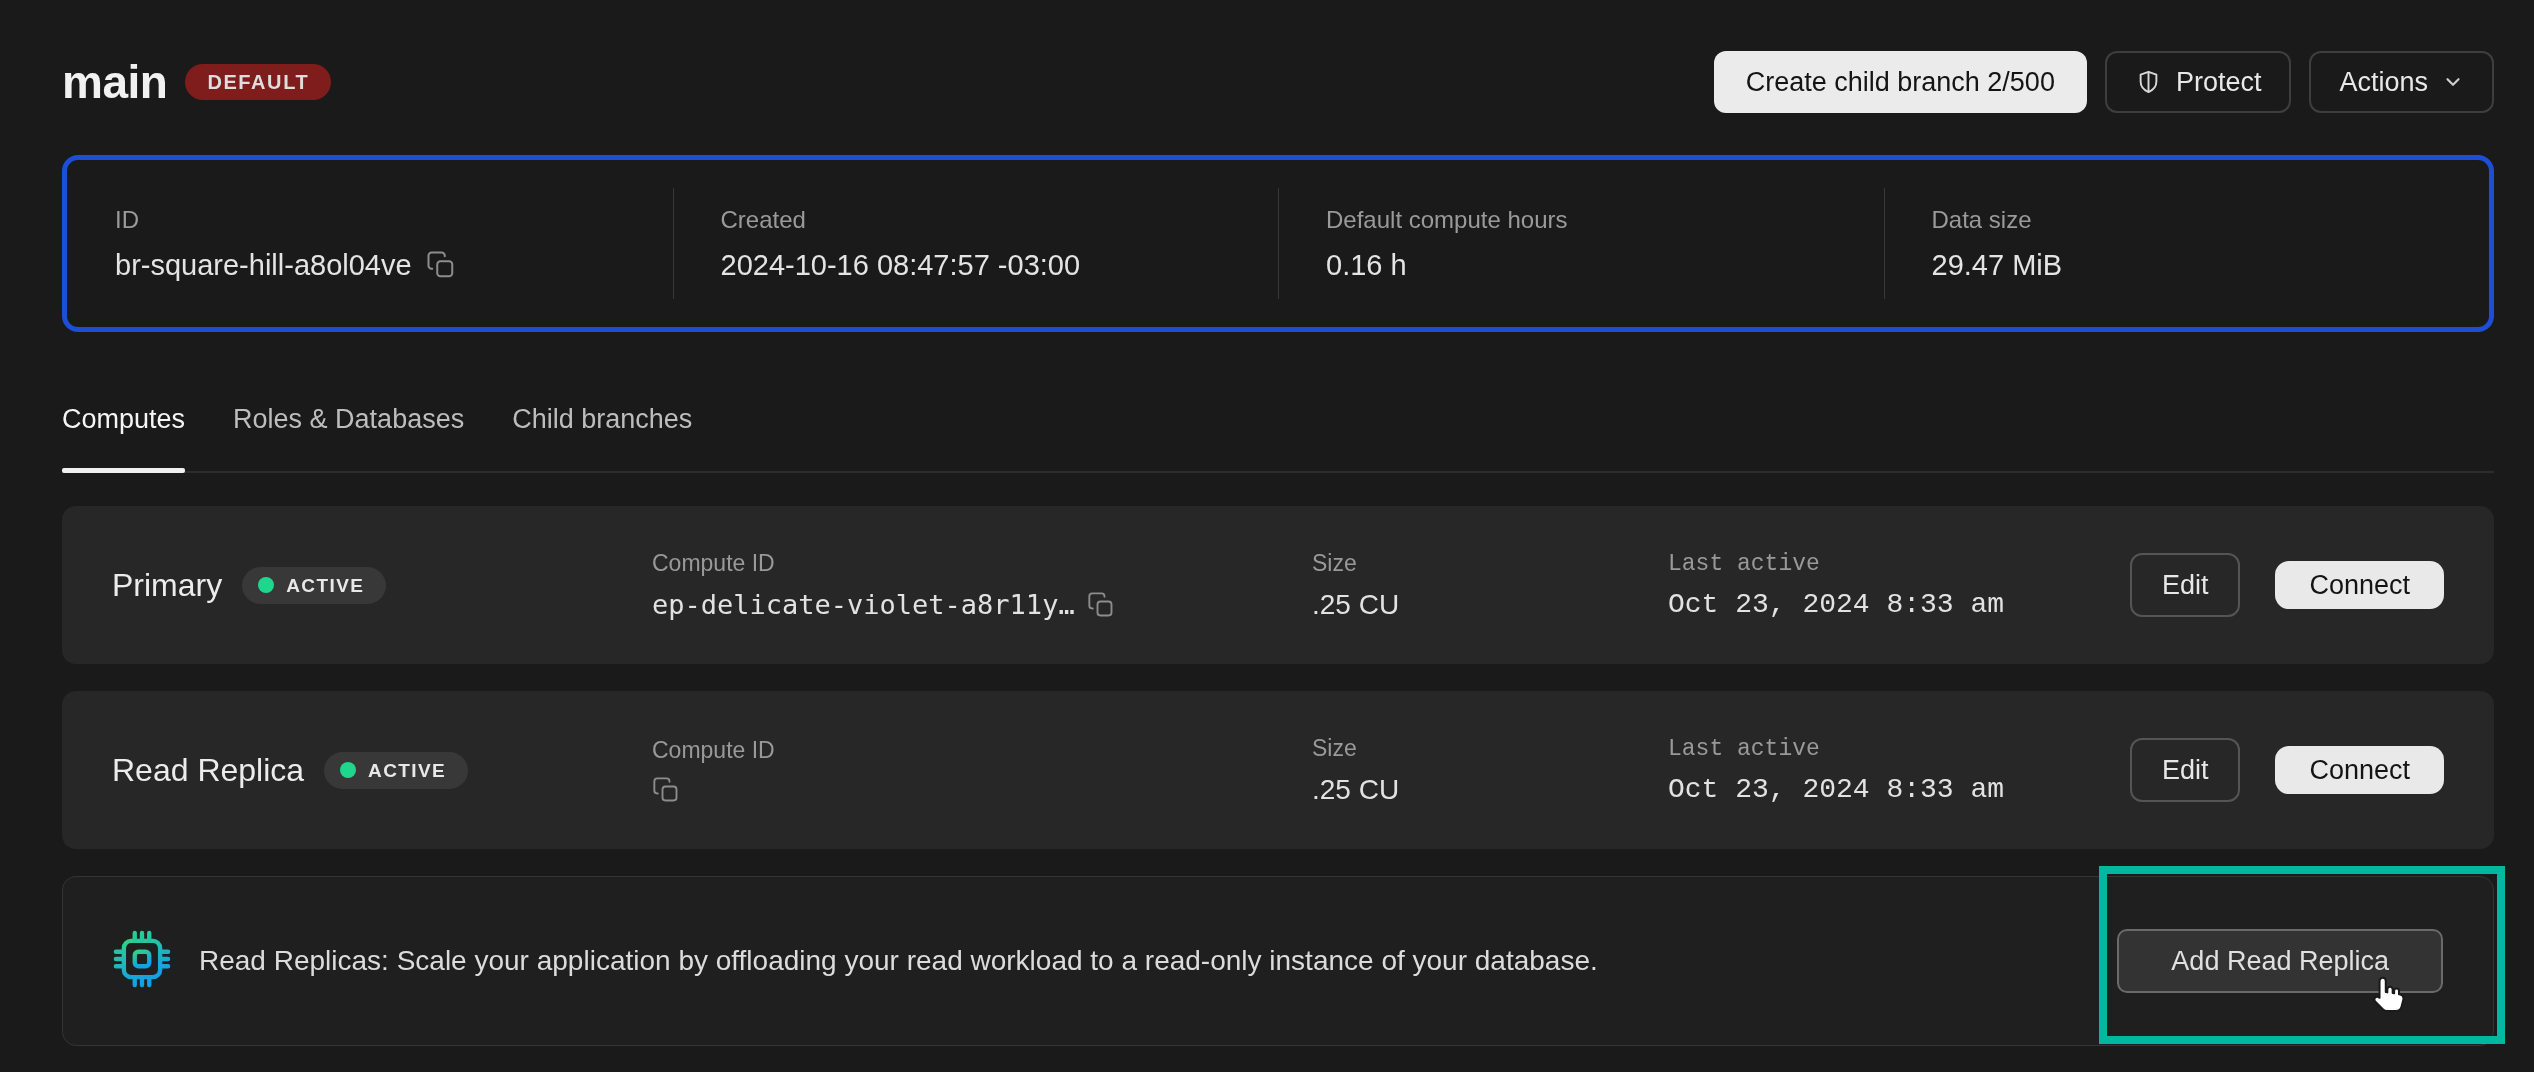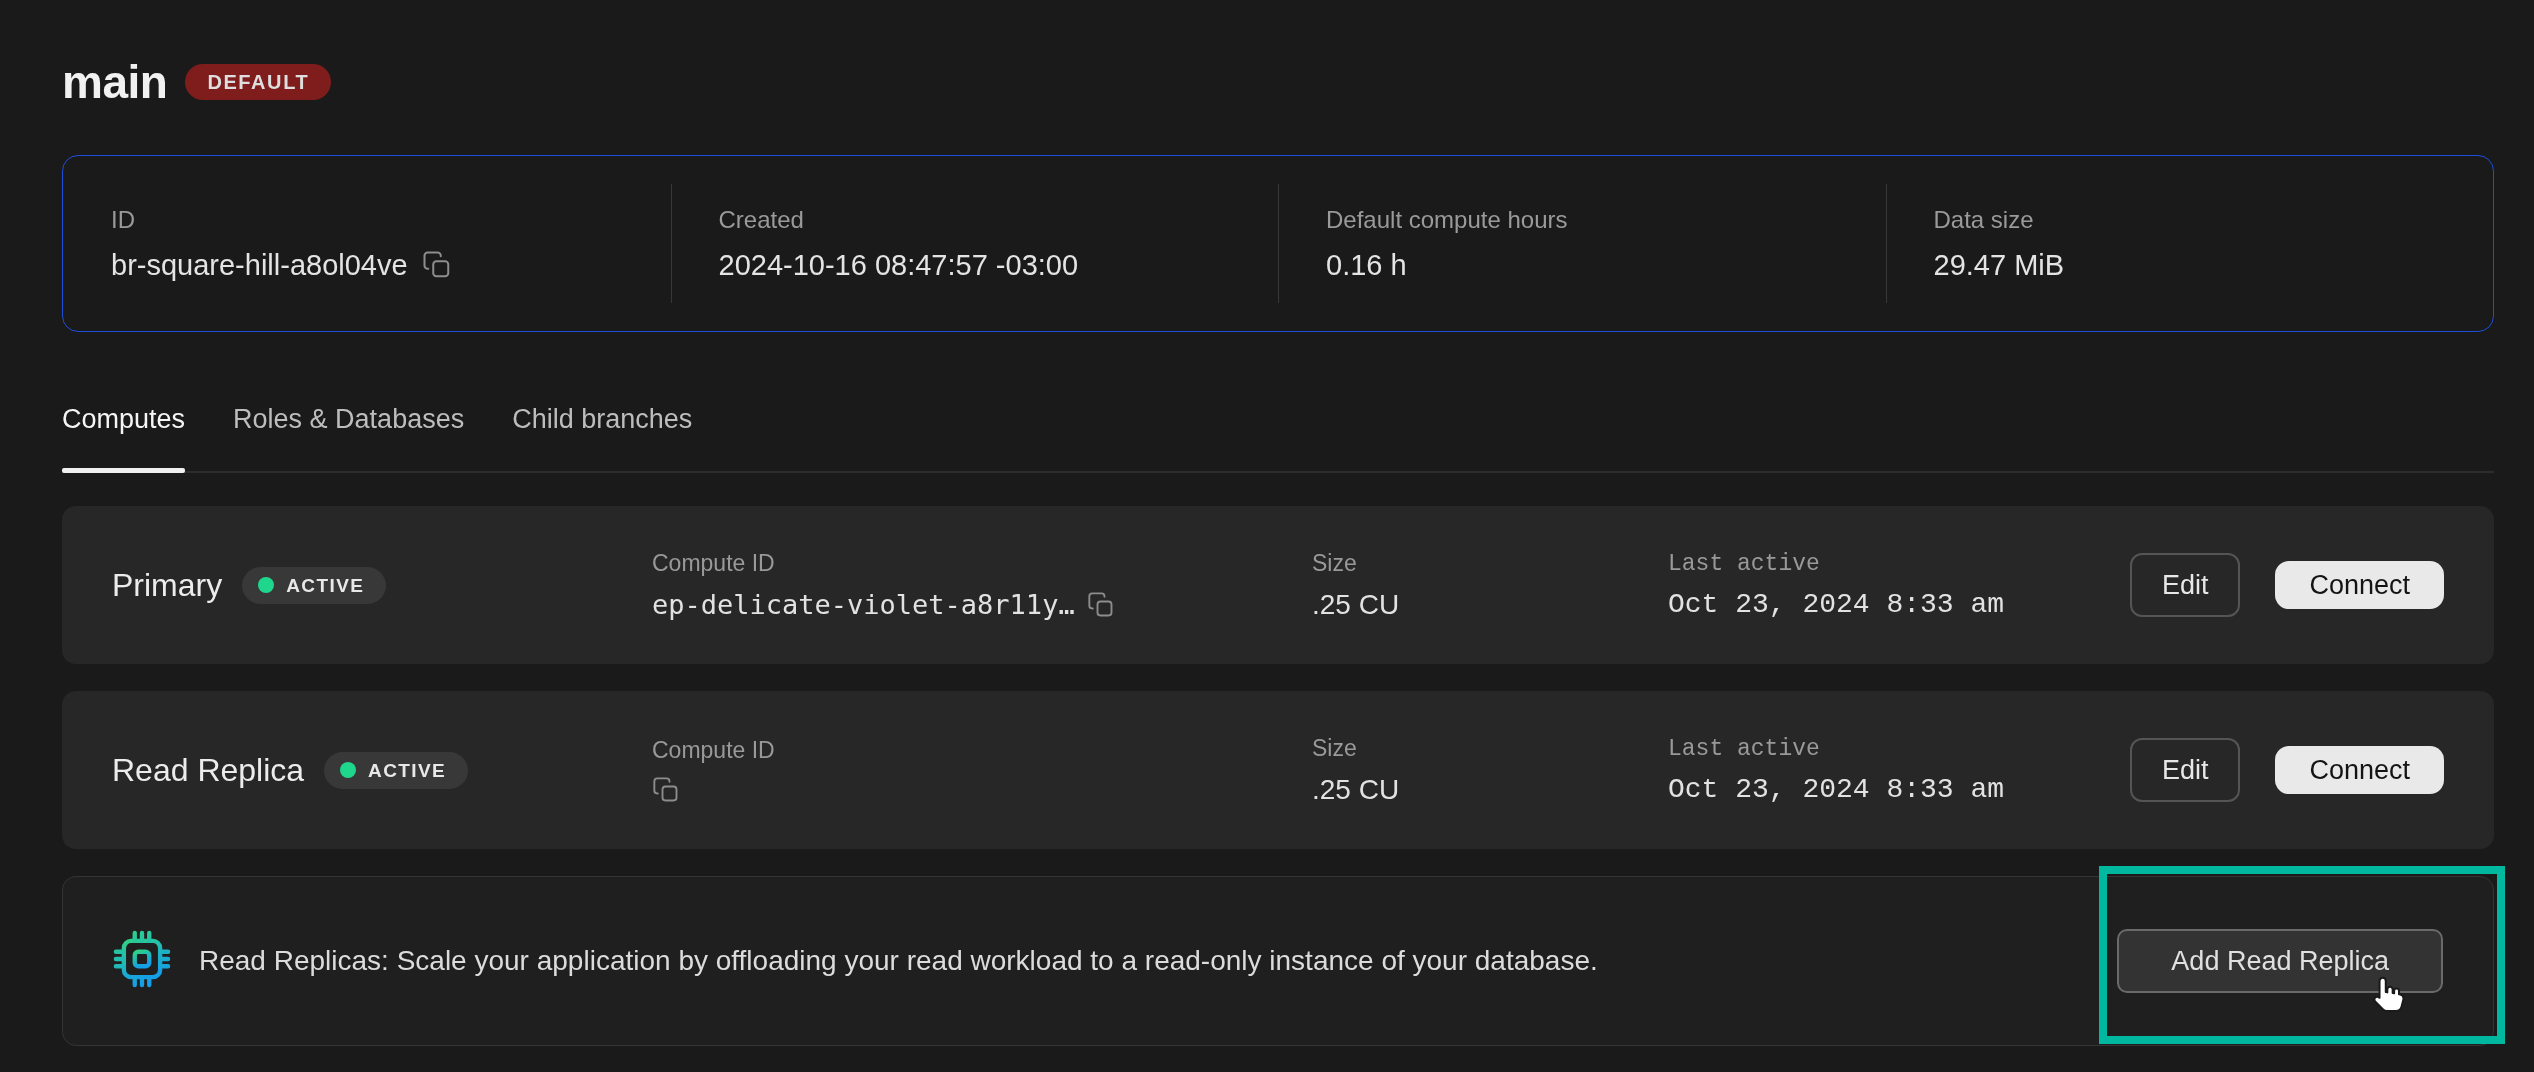--- a/index.html
+++ b/index.html
@@ -26,21 +26,21 @@
   .btn { display:inline-flex; align-items:center; justify-content:center; gap:14px;
          height:62px; border-radius:12px; font-size:27px; cursor:pointer;
          font-family:"Liberation Sans", sans-serif; }
   .btn-white { background:#ebebeb; color:#141414; border:none; padding:0 32px; font-weight:500; }
   .btn-ghost { background:transparent; color:#e8e8e8; border:2px solid #3e3e3e; padding:0 28px; }
   .btn svg { display:block; }
 
   
   .info-card {
     margin-top:41px; height:177px;
-    border:1px solid #1d4ed8; border-radius:16px;
+    border:5px solid #1d4ed8; border-radius:16px;
     display:grid; grid-template-columns:repeat(4, 1fr);
   }
   .info-field { position:relative; display:flex; flex-direction:column; justify-content:center; padding-left:48px; }
   .info-field + .info-field::before {
     content:""; position:absolute; left:0; top:28px; bottom:28px; width:1px; background:#383838;
   }
   .field-label { font-size:24px; color:#9a9a9a; margin-bottom:15px; }
   .field-value { font-size:29px; color:#e4e4e4; display:flex; align-items:center; gap:14px; }
 
   
@@ -97,20 +97,40 @@
 </style>
 </head>
 <body>
 
 <div class="page">
 
   <div class="topbar">
     <div class="title-wrap">
       <span class="page-title">main</span>
       <span class="default-badge">DEFAULT</span>
+    </div>
+    <div class="topbar-actions">
+      <button class="btn btn-white">Create child branch 2/500</button>
+      <button class="btn btn-ghost">
+        <span>
+          <svg width="27" height="27" viewBox="0 0 24 24" fill="none" stroke="#d8d8d8" stroke-width="1.7" stroke-linejoin="round">
+              <path d="M12 2.5 19 5v6.2c0 4.6-3 7.7-7 9.3-4-1.6-7-4.7-7-9.3V5l7-2.5z"></path>
+              <path d="M12 2.5v18"></path>
+            </svg>
+        </span>
+        <span>Protect</span>
+      </button>
+      <button class="btn btn-ghost">
+        <span>Actions</span>
+        <span>
+          <svg width="22" height="22" viewBox="0 0 20 20" fill="none" stroke="#cccccc" stroke-width="2" stroke-linecap="round" stroke-linejoin="round">
+              <path d="M5 7.5l5 5 5-5"></path>
+            </svg>
+        </span>
+      </button>
     </div>
   </div>
 
   <div class="info-card">
     <div class="info-field">
       <div class="field-label">ID</div>
       <div class="field-value">
         <span>br-square-hill-a8ol04ve</span>
         <button class="copy-btn">
           <svg width="30" height="30" viewBox="0 0 24 24" fill="none" stroke="#8d8d8d" stroke-width="1.6" stroke-linecap="round" stroke-linejoin="round">

